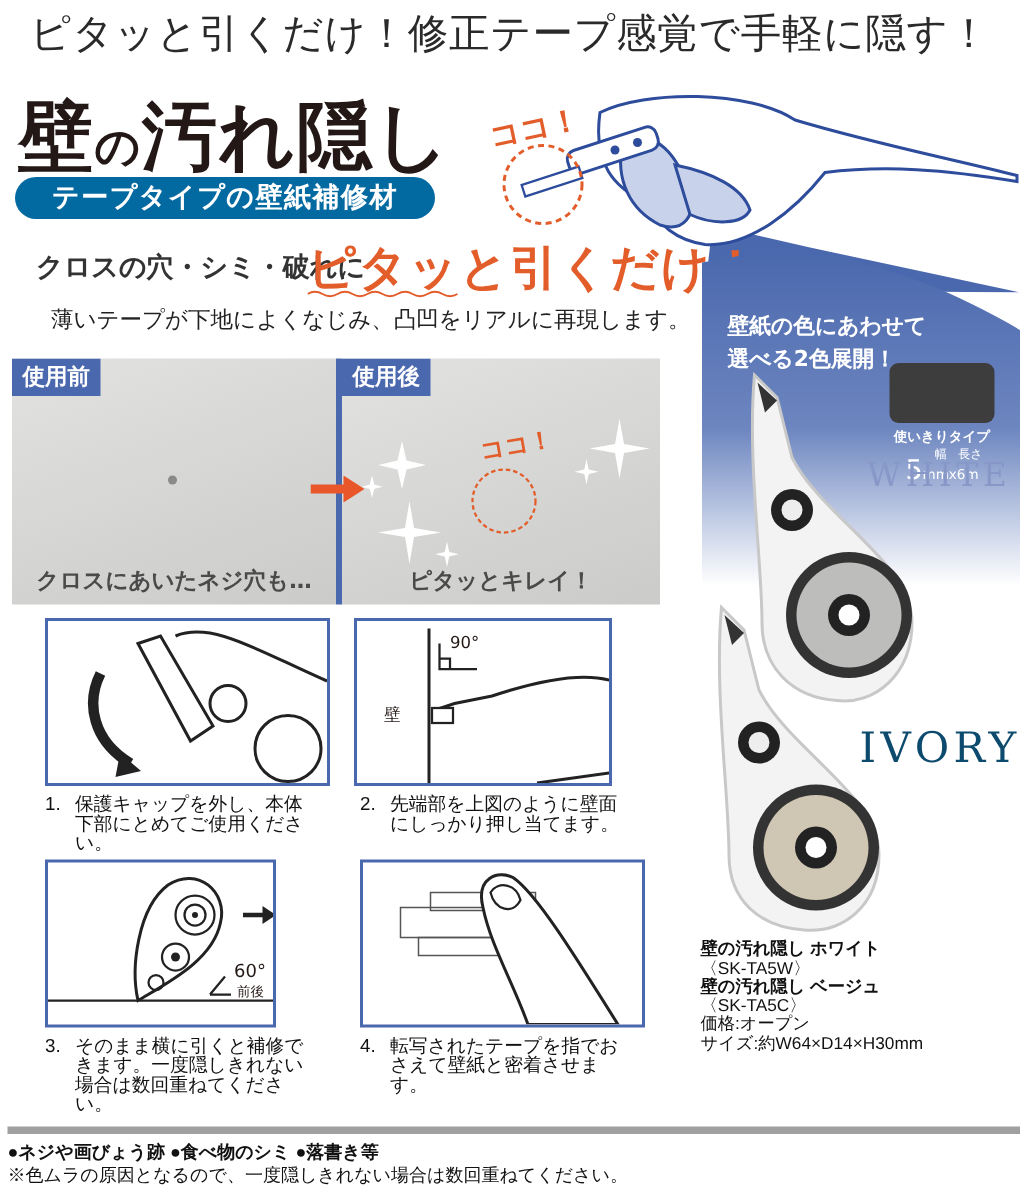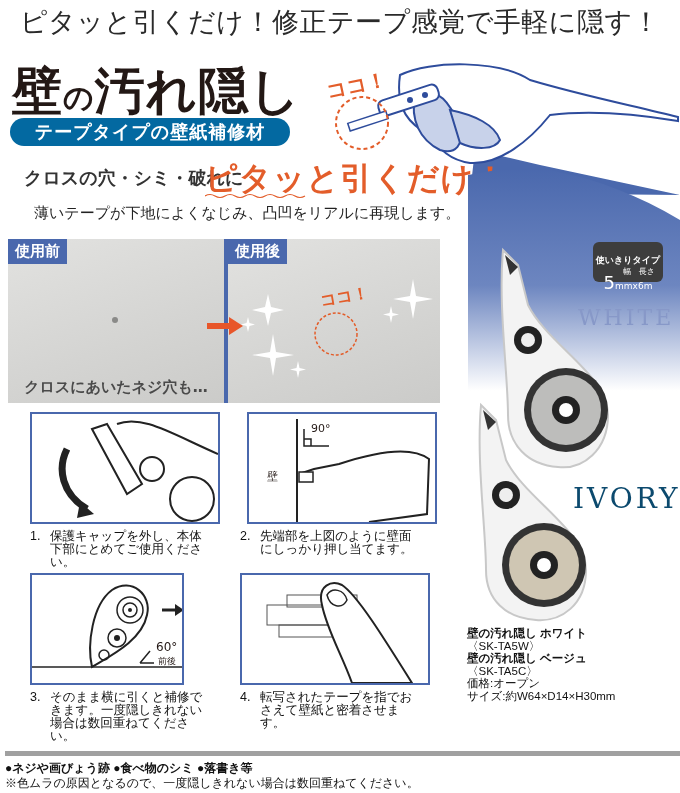--- a/index.html
+++ b/index.html
@@ -15,42 +15,42 @@
 
   .sub1 { left: 24px; top: 166px; font-size: 18px; color: #333; font-weight: bold; }
   .sub1-accent { left: 205px; top: 157px; font-size: 32px; font-weight: bold; color: #e35d2a; letter-spacing: 1px; }
   .wavy { left: 205px; top: 193px; width: 105px; height: 6px; }
   .sub2 { left: 34px; top: 204px; font-size: 15px; color: #222; }
 
   
   .blue-panel { left: 468px; top: 170px; width: 212px; height: 260px; }
   .blue-text { left: 485px; top: 207px; color: #fff; font-weight: bold; font-size: 14.5px; line-height: 22px; }
   .spec-box { left: 593px; top: 242px; width: 70px; height: 40px; background: #3d3d3d; border-radius: 6px; color: #fff; text-align: center; }
-  .spec-top { font-size: 9px; font-weight: bold; padding-top: 12px; }
+  .spec-top { font-size: 9px; font-weight: bold; padding-top: 2px; margin-top: 41px; }
   .spec-mid { font-size: 8px; text-align: right; padding-right: 8px; line-height: 9px; }
   .spec-val { font-size: 9px; line-height: 13px; }
   .spec-val b { font-size: 18px; font-weight: normal; }
 
   .white-label { left: 578px; top: 305px; font-family: "DejaVu Serif", serif; font-size: 22px; letter-spacing: 3px; color: #8798c8; }
   .ivory-label { left: 573px; top: 482px; font-family: "DejaVu Serif", serif; font-size: 28px; letter-spacing: 3px; color: #0c4a6e; }
 
   
   .photo { top: 239px; height: 164px; background: linear-gradient(160deg, #e2e2e0 0%, #d4d4d2 60%, #cbcbc9 100%); overflow: hidden; }
   .photo.before { left: 8px; width: 216px; }
   .photo.after { left: 228px; width: 212px; }
   .photo-divider { left: 224px; top: 239px; width: 4px; height: 164px; background: #4a68ad; }
   .photo-tag { position: absolute; left: 0; top: 0; background: #4a68ad; color: #fff; font-weight: bold; font-size: 15px; padding: 3px 7px; }
   .photo-caption { position: absolute; left: 0; bottom: 6px; width: 100%; text-align: center; font-weight: bold; font-size: 15px; color: #4a4a4a; }
   .hole { position: absolute; left: 104px; top: 78px; width: 6px; height: 6px; border-radius: 50%; background: #8a8a88; }
   .arrow-orange { left: 207px; top: 317px; }
 
   
   .step-box { border: 2px solid #4a68ad; background: #fff; overflow: hidden; }
   .s1 { left: 30px; top: 412px; width: 190px; height: 112px; }
-  .s2 { left: 247px; top: 412px; width: 190px; height: 112px; }
+  .s2 { left: 236px; top: 412px; width: 172px; height: 112px; }
   .s3 { left: 30px; top: 573px; width: 154px; height: 112px; }
   .s4 { left: 240px; top: 573px; width: 190px; height: 112px; }
   .step-text { font-family: "Liberation Sans", sans-serif; font-size: 12.5px; line-height: 13px; color: #111; }
   .step-text .num { display: inline-block; width: 20px; vertical-align: top; }
   .step-text .body { display: inline-block; width: 160px; vertical-align: top; }
   .t1 { left: 30px; top: 530px; }
   .t2 { left: 240px; top: 530px; }
   .t3 { left: 30px; top: 691px; }
   .t4 { left: 240px; top: 691px; }
 
@@ -97,20 +97,22 @@
   <defs>
     <linearGradient id="bg" x1="0" y1="0" x2="0" y2="1">
       <stop offset="0" stop-color="#4a68ad"></stop>
       <stop offset="0.45" stop-color="#6d86c0"></stop>
       <stop offset="0.85" stop-color="#ffffff"></stop>
     </linearGradient>
   </defs>
   <path d="M0 5 C30 0 60 -8 90 2 C130 10 170 25 212 50 L212 260 L0 260 Z" fill="url(#bg)"></path>
 </svg>
 <div class="abs blue-text">
+  <div>壁紙の色にあわせて</div>
+  <div>選べる2色展開！</div>
 </div>
 <div class="abs spec-box">
   <div class="spec-top">使いきりタイプ</div>
   <div class="spec-mid">
     <span>幅</span>&nbsp;&nbsp;
     <span>長さ</span>
   </div>
   <div class="spec-val"><b>5</b><span>mmx6m</span></div>
 </div>
 
@@ -150,20 +152,21 @@
       <path d="M40 55 L43 68 L56 71 L43 74 L40 87 L37 74 L24 71 L37 68 Z"></path>
       <path d="M20 78 L21.5 84 L27 85.5 L21.5 87 L20 93 L18.5 87 L13 85.5 L18.5 84 Z"></path>
       <path d="M45 95 L48 113 L66 116 L48 119 L45 137 L42 119 L24 116 L42 113 Z"></path>
       <path d="M70 122 L71.5 129 L78 130.5 L71.5 132 L70 139 L68.5 132 L62 130.5 L68.5 129 Z"></path>
       <path d="M185 40 L188 57 L205 60 L188 63 L185 80 L182 63 L165 60 L182 57 Z"></path>
       <path d="M163 67 L164.5 74 L171 75.5 L164.5 77 L163 84 L161.5 77 L155 75.5 L161.5 74 Z"></path>
     </g>
     <circle cx="108" cy="95" r="21" fill="none" stroke="#e35d2a" stroke-width="1.5" stroke-dasharray="3 2"></circle>
   </svg>
   <div style="position:absolute;left:92px;top:48px;color:#e35d2a;font-weight:bold;font-size:16px;transform:rotate(-10deg);">ココ！</div>
+  <div class="photo-caption">ピタッとキレイ！</div>
 </div>
 <svg class="abs arrow-orange" width="36" height="18" viewBox="0 0 36 18">
   <rect x="0" y="6" width="24" height="6" fill="#e8562a"></rect>
   <path d="M22 0 L36 9 L22 18 Z" fill="#e8562a"></path>
 </svg>
 
 <div class="abs step-box s1">
   <svg width="186" height="108" viewBox="0 0 186 108">
     <path d="M35 35 C25 55 30 80 55 95" fill="none" stroke="#222" stroke-width="7"></path>
     <path d="M48 88 L62 100 L45 104 Z" fill="#222"></path>

